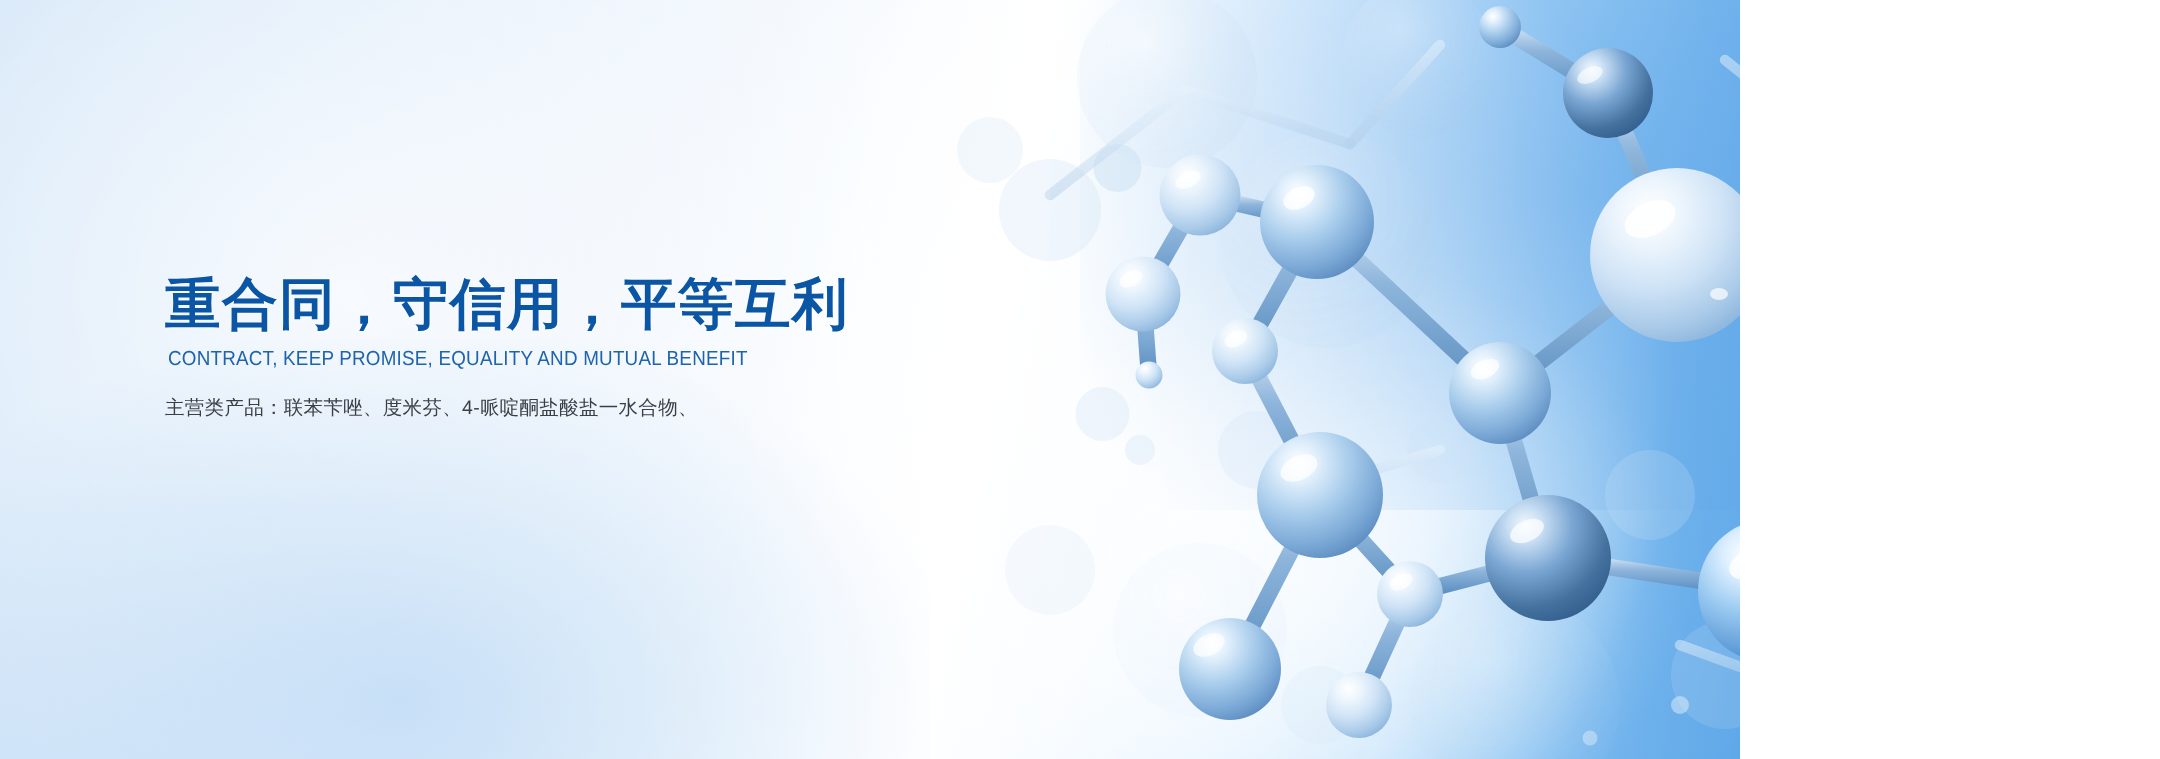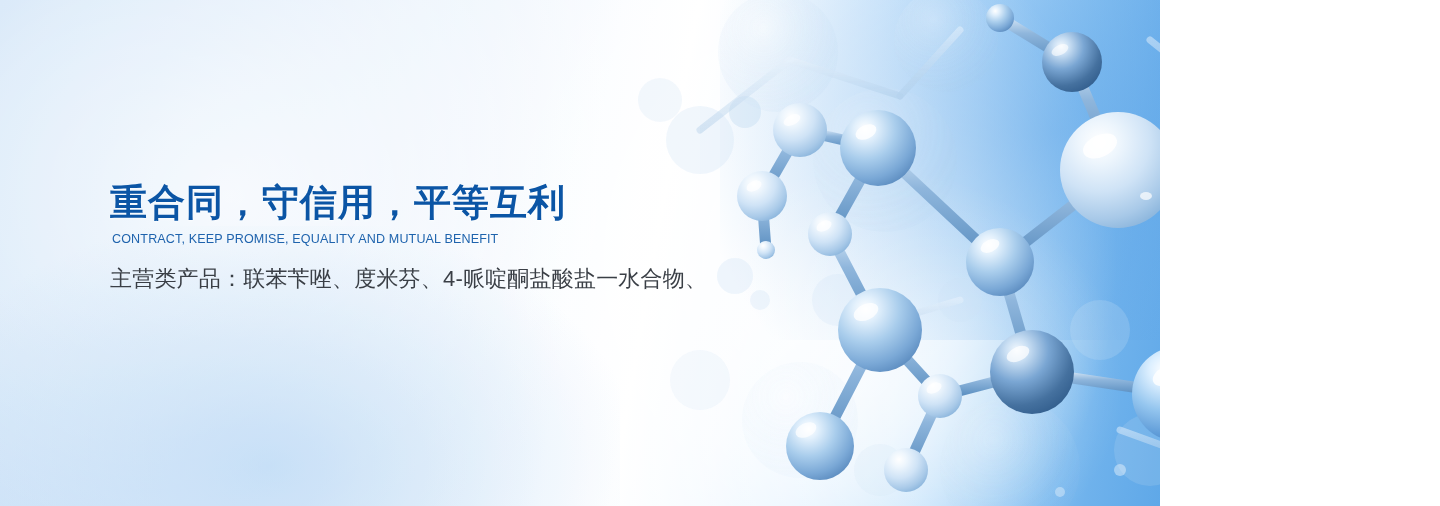--- a/index.html
+++ b/index.html
@@ -108,21 +108,21 @@
     margin: 8px 0 0 2px;
     font-size: 13.5px;
     color: #1e63ad;
     letter-spacing: 0.15px;
     transform: scaleX(0.93);
     transform-origin: left center;
     white-space: nowrap;
   }
   .desc {
     margin: 16px 0 0 0;
-    font-size: 22px;
+    font-size: 13px;
     line-height: 1.55;
     color: #3a3f46;
     letter-spacing: 0.2px;
   }
   .desc-line {
     display: block;
     white-space: nowrap;
   }
 </style>
 </head>

